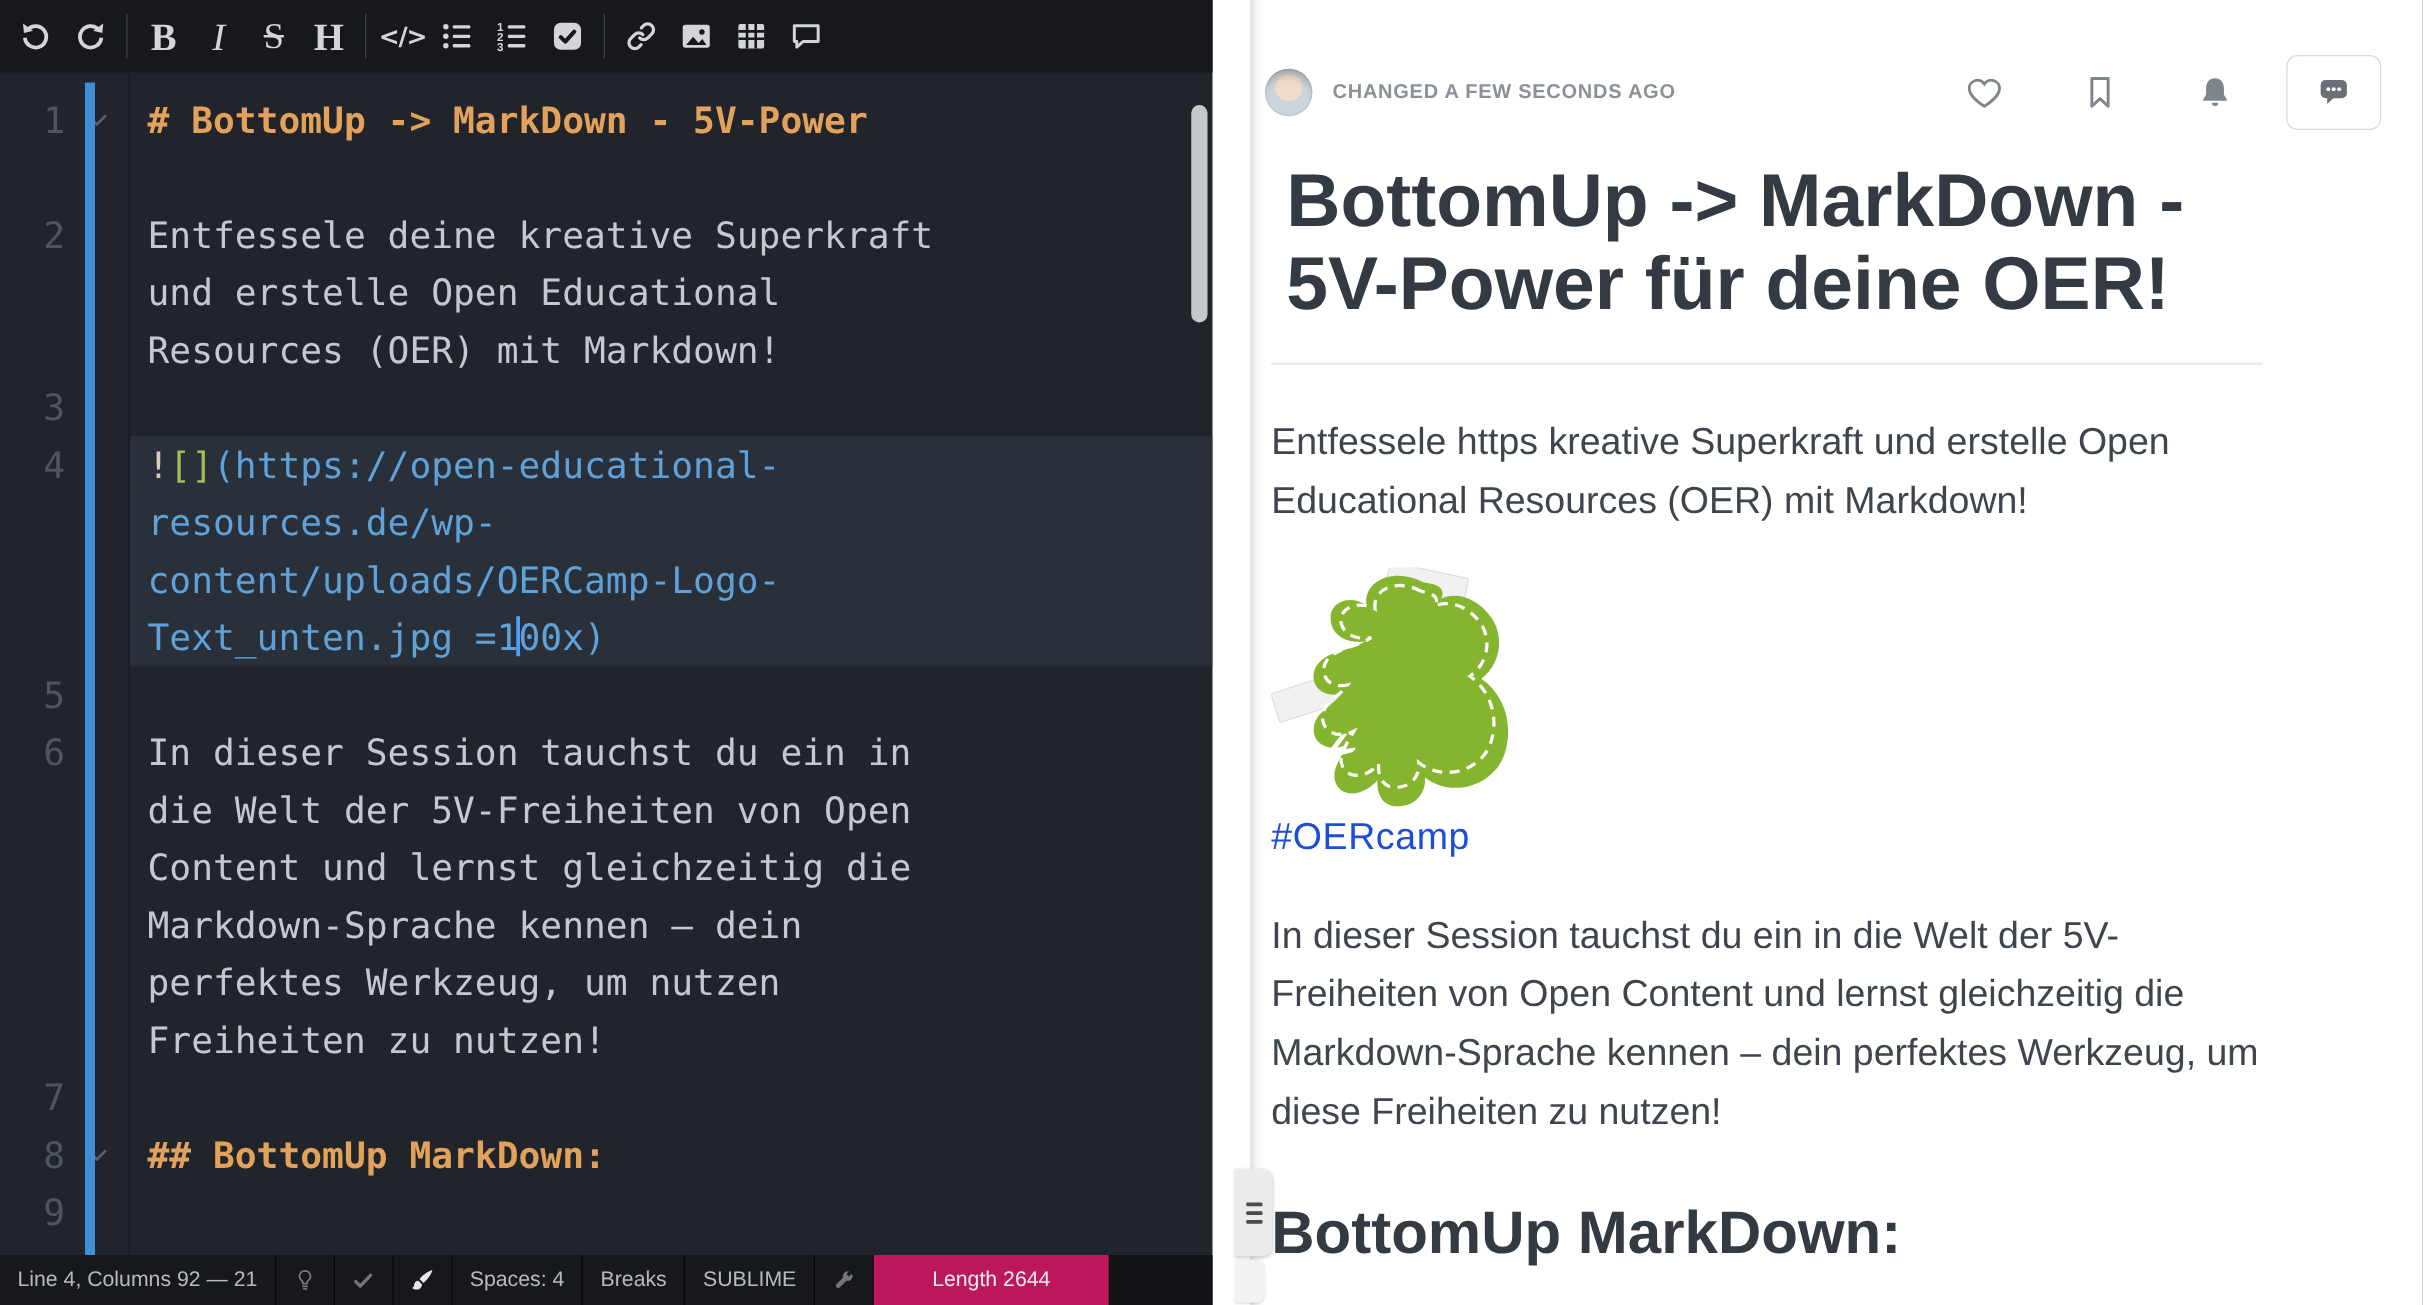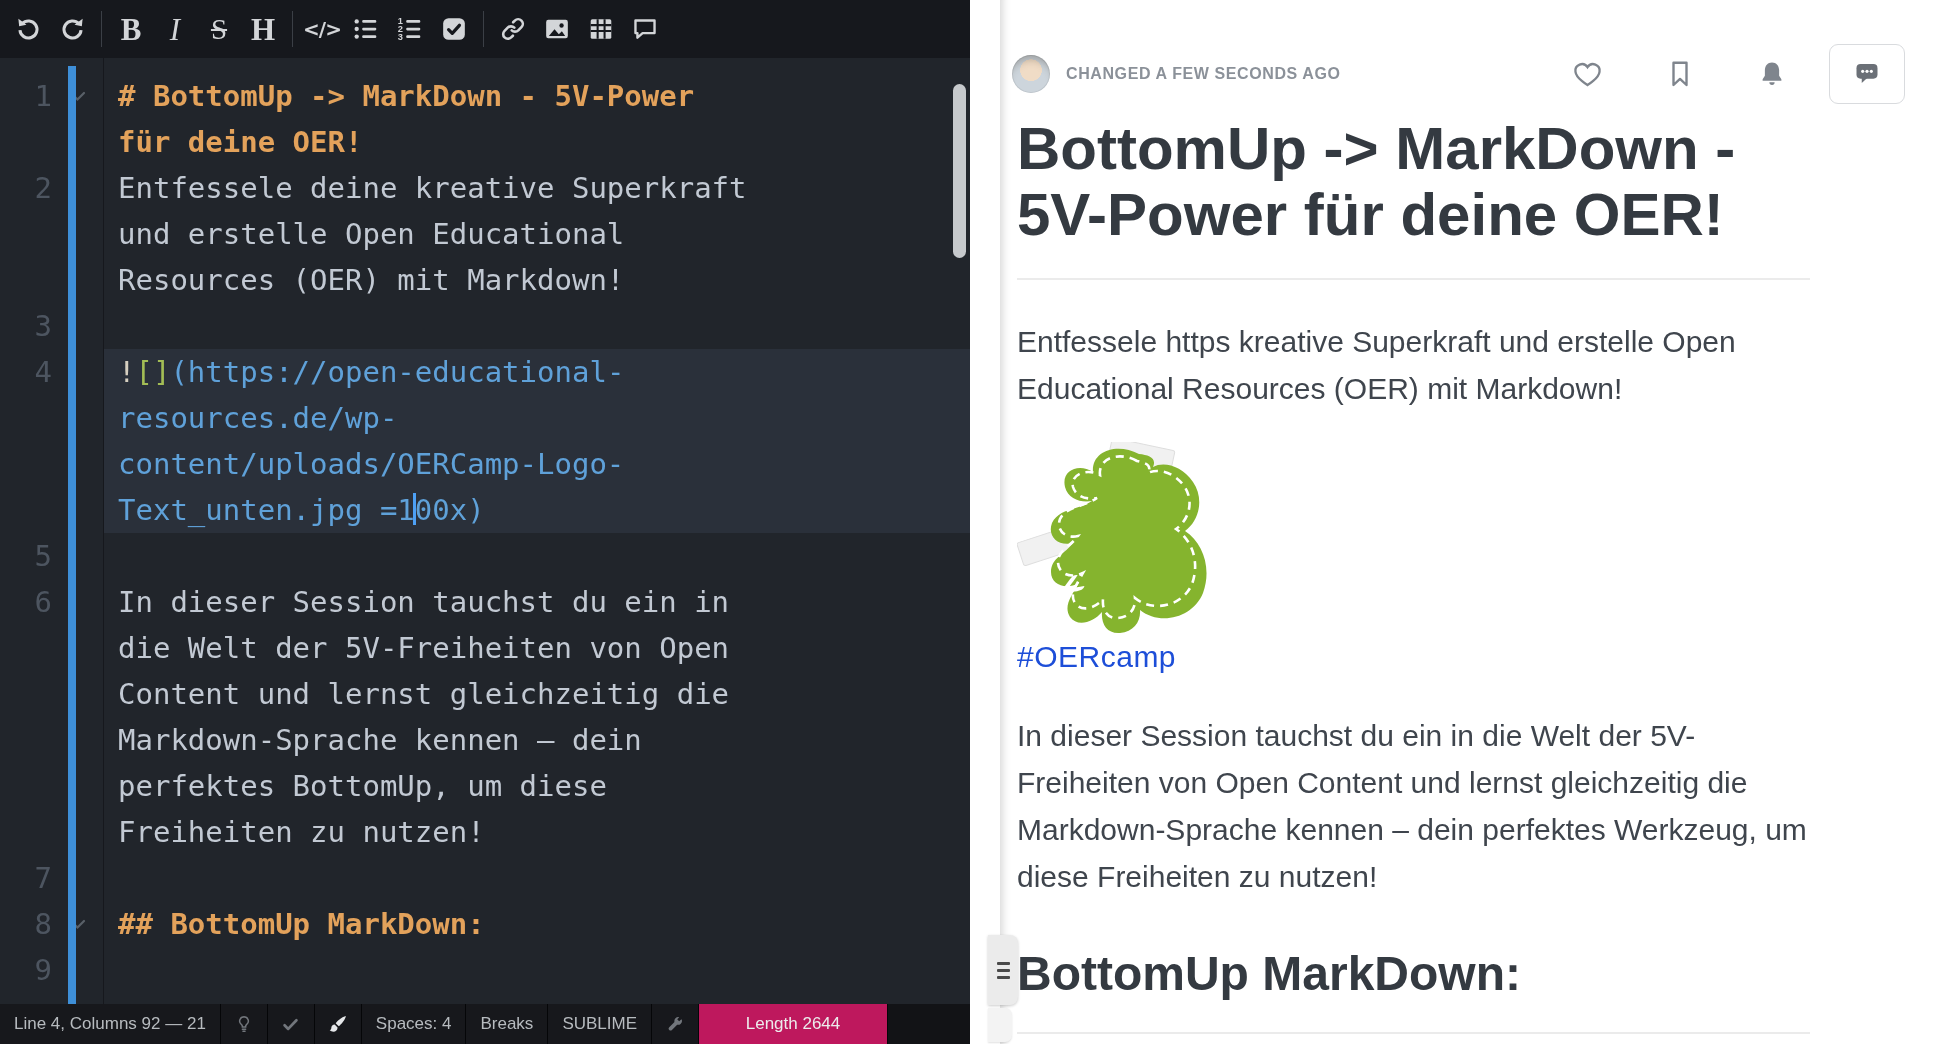--- a/index.html
+++ b/index.html
@@ -55,21 +55,21 @@
           background:radial-gradient(circle at 50% 40%,#f0dcc6 0 36%,#cdd5dc 37% 100%);
           box-shadow:inset 0 0 0 1px rgba(0,0,0,.08), inset 0 10px 8px -6px rgba(70,60,50,.35);}
   .changed-label{margin-left:16px;font-size:16px;font-weight:bold;letter-spacing:.6px;color:#8b9199;}
   .hd-icons{margin-left:auto;display:flex;align-items:center;color:#7f858d;}
   .hd-icon{cursor:pointer;display:flex;align-items:center;}
   .hd-icon + .hd-icon{margin-left:62px;}
   .comment-btn{margin-left:42px;width:74px;height:58px;border:1px solid #d9dbde;border-radius:9px;
                background:#fff;display:flex;align-items:center;justify-content:center;color:#6b7077;cursor:pointer;}
 
   .doc{position:absolute;top:116px;left:17px;width:793px;color:#3f454d;}
-  .doc h1{margin:0;font-size:60px;line-height:66px;font-weight:bold;color:#343a41;}
+  .doc h1{margin:12px;font-size:60px;line-height:66px;font-weight:bold;color:#343a41;}
   .doc hr{border:none;border-top:2px solid #ebebeb;margin:30px 0 0 0;}
   .doc p{margin:38px 0 0 0;font-size:30px;line-height:47px;}
   .doc h2{margin:46px 0 0 0;font-size:48px;line-height:56px;font-weight:bold;color:#343a41;}
   .logo-fig{margin:30px 0 0 0;width:212px;}
   .logo-caption{font-size:30px;font-weight:normal;color:#1d4ed8;letter-spacing:.5px;margin-top:2px;}
 
   .section-handle{position:absolute;left:-12px;top:935px;width:30px;height:70px;background:#ebebeb;
                   border-radius:0 8px 8px 0;box-shadow:0 1px 3px rgba(0,0,0,.2);z-index:6;cursor:grab;
                   display:flex;flex-direction:column;align-items:center;justify-content:center;gap:4px;}
   .section-handle i{display:block;width:13px;height:3px;background:#4a4a4a;border-radius:1px;}
@@ -191,35 +191,35 @@
         </div>
       </div>
 
     <div class="editor-body" id="editorBody">
       <div class="change-bar"></div>
       <div class="gutter-sep"></div>
       <div class="rows" id="rows">
           <div class="row"><span class="ln">1</span><span class="fold"><svg width="17" height="11" viewBox="0 0 17 11">
                 <path d="M2 2l6.5 6.5L15 2" fill="none" stroke="#596068" stroke-width="2.2" stroke-linecap="round"></path>
               </svg></span><span class="code"><span class="s-h"># BottomUp -&gt; MarkDown - 5V-Power</span></span></div>
-          <div class="row"><span class="ln"></span><span class="fold"></span><span class="code"><span class="s-h">für deine OER!</span></span></div>
+          <div class="row"><span class="ln"></span><span class="fold"></span></div>
           <div class="row"><span class="ln">2</span><span class="fold"></span><span class="code"><span class="s-t">Entfessele deine kreative Superkraft</span></span></div>
           <div class="row"><span class="ln"></span><span class="fold"></span><span class="code"><span class="s-t">und erstelle Open Educational</span></span></div>
           <div class="row"><span class="ln"></span><span class="fold"></span><span class="code"><span class="s-t">Resources (OER) mit Markdown!</span></span></div>
           <div class="row"><span class="ln">3</span><span class="fold"></span><span class="code"></span></div>
           <div class="row active"><span class="ln">4</span><span class="fold"></span><span class="code"><span class="s-p">!</span><span class="s-g">[]</span><span class="s-u">(https://open-educational-</span></span></div>
           <div class="row active"><span class="ln"></span><span class="fold"></span><span class="code"><span class="s-u">resources.de/wp-</span></span></div>
           <div class="row active"><span class="ln"></span><span class="fold"></span><span class="code"><span class="s-u">content/uploads/OERCamp-Logo-</span></span></div>
           <div class="row active"><span class="ln"></span><span class="fold"></span><span class="code"><span class="s-u">Text_unten.jpg =1</span><span class="cursor"></span><span class="s-u">00x)</span></span></div>
           <div class="row"><span class="ln">5</span><span class="fold"></span><span class="code"></span></div>
           <div class="row"><span class="ln">6</span><span class="fold"></span><span class="code"><span class="s-t">In dieser Session tauchst du ein in</span></span></div>
           <div class="row"><span class="ln"></span><span class="fold"></span><span class="code"><span class="s-t">die Welt der 5V-Freiheiten von Open</span></span></div>
           <div class="row"><span class="ln"></span><span class="fold"></span><span class="code"><span class="s-t">Content und lernst gleichzeitig die</span></span></div>
           <div class="row"><span class="ln"></span><span class="fold"></span><span class="code"><span class="s-t">Markdown-Sprache kennen – dein</span></span></div>
-          <div class="row"><span class="ln"></span><span class="fold"></span><span class="code"><span class="s-t">perfektes BottomUp, um diese</span></span></div>
+          <div class="row"><span class="ln"></span><span class="fold"></span><span class="code"><span class="s-t">perfektes Werkzeug, um nutzen</span></span></div>
           <div class="row"><span class="ln"></span><span class="fold"></span><span class="code"><span class="s-t">Freiheiten zu nutzen!</span></span></div>
           <div class="row"><span class="ln">7</span><span class="fold"></span><span class="code"></span></div>
           <div class="row"><span class="ln">8</span><span class="fold"><svg width="17" height="11" viewBox="0 0 17 11">
                 <path d="M2 2l6.5 6.5L15 2" fill="none" stroke="#596068" stroke-width="2.2" stroke-linecap="round"></path>
               </svg></span><span class="code"><span class="s-h">## BottomUp MarkDown:</span></span></div>
           <div class="row"><span class="ln">9</span><span class="fold"></span><span class="code"></span></div>
           <div class="row"><span class="ln">10</span><span class="fold"></span><span class="code"><span class="s-t">**Verwahren &amp; Vervielfältigen**:</span></span></div>
         </div>
       <div class="scroll-thumb"></div>
     </div>

